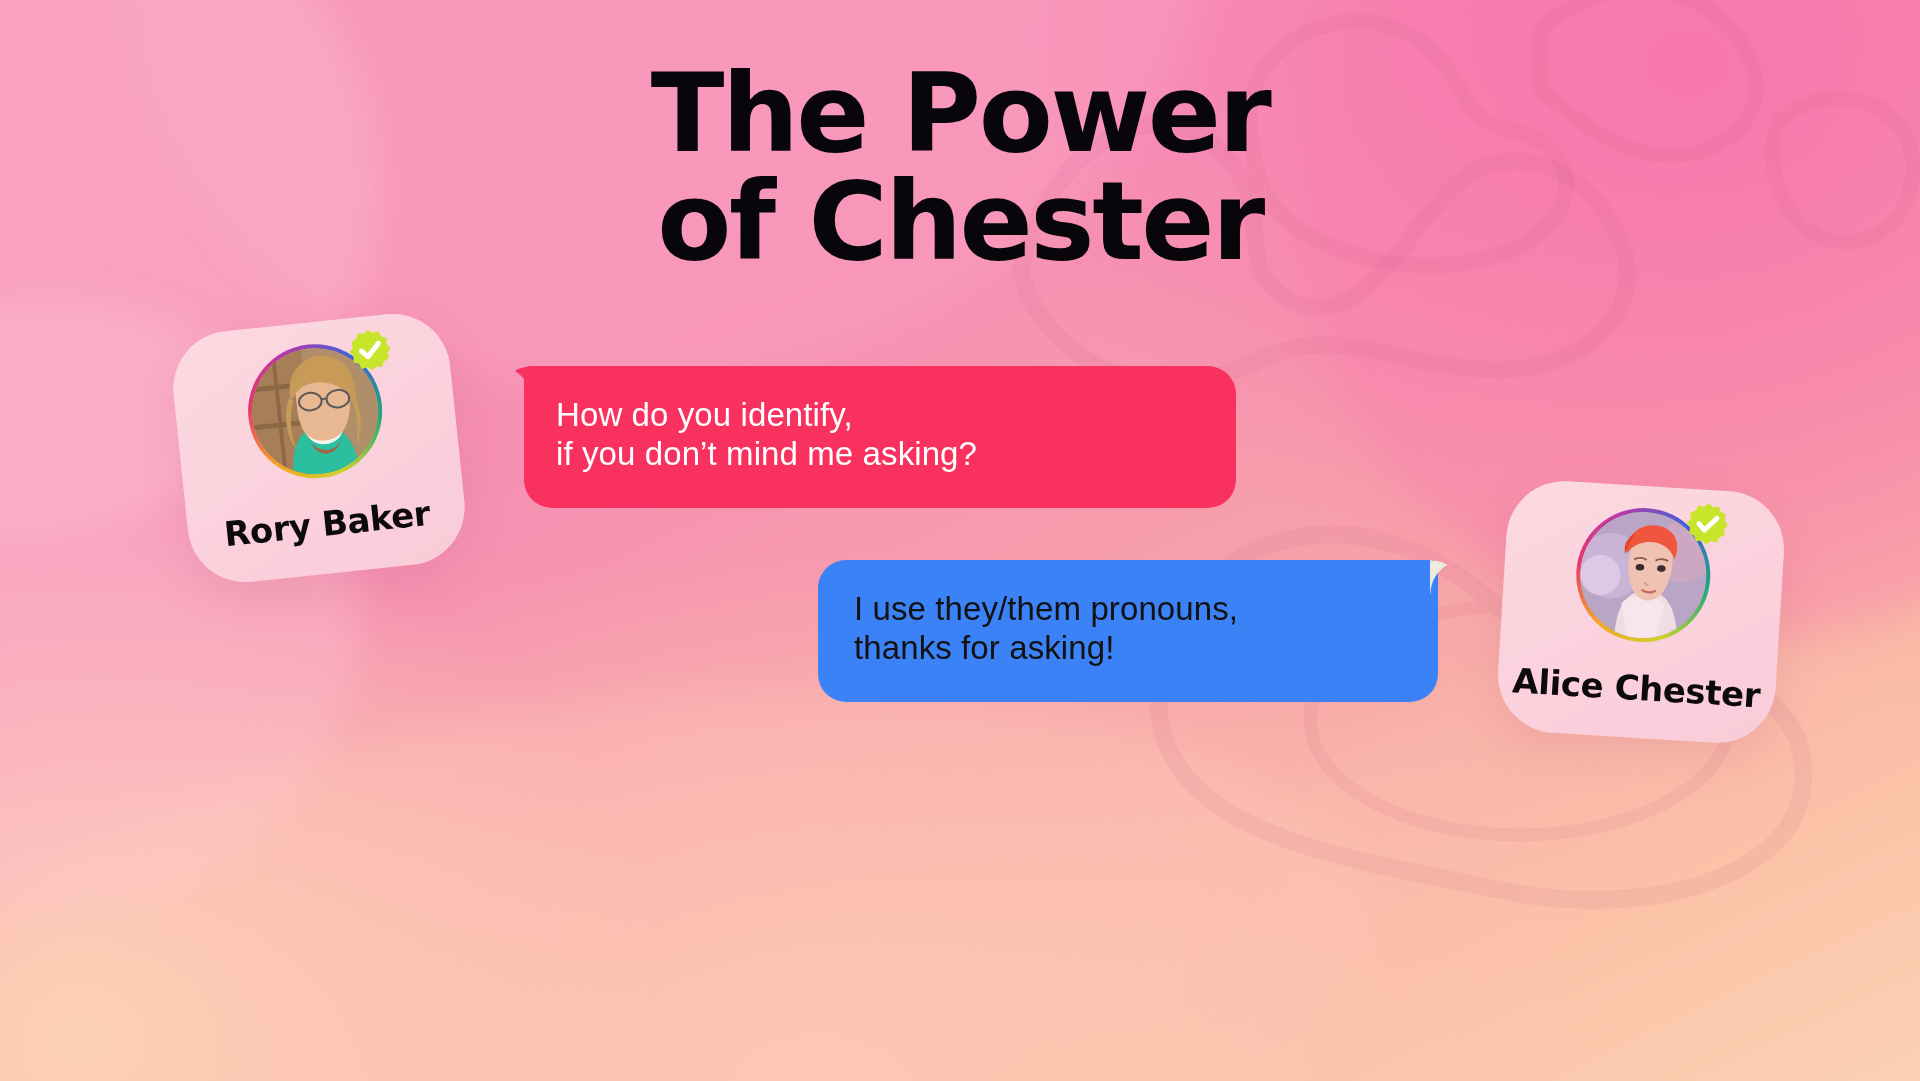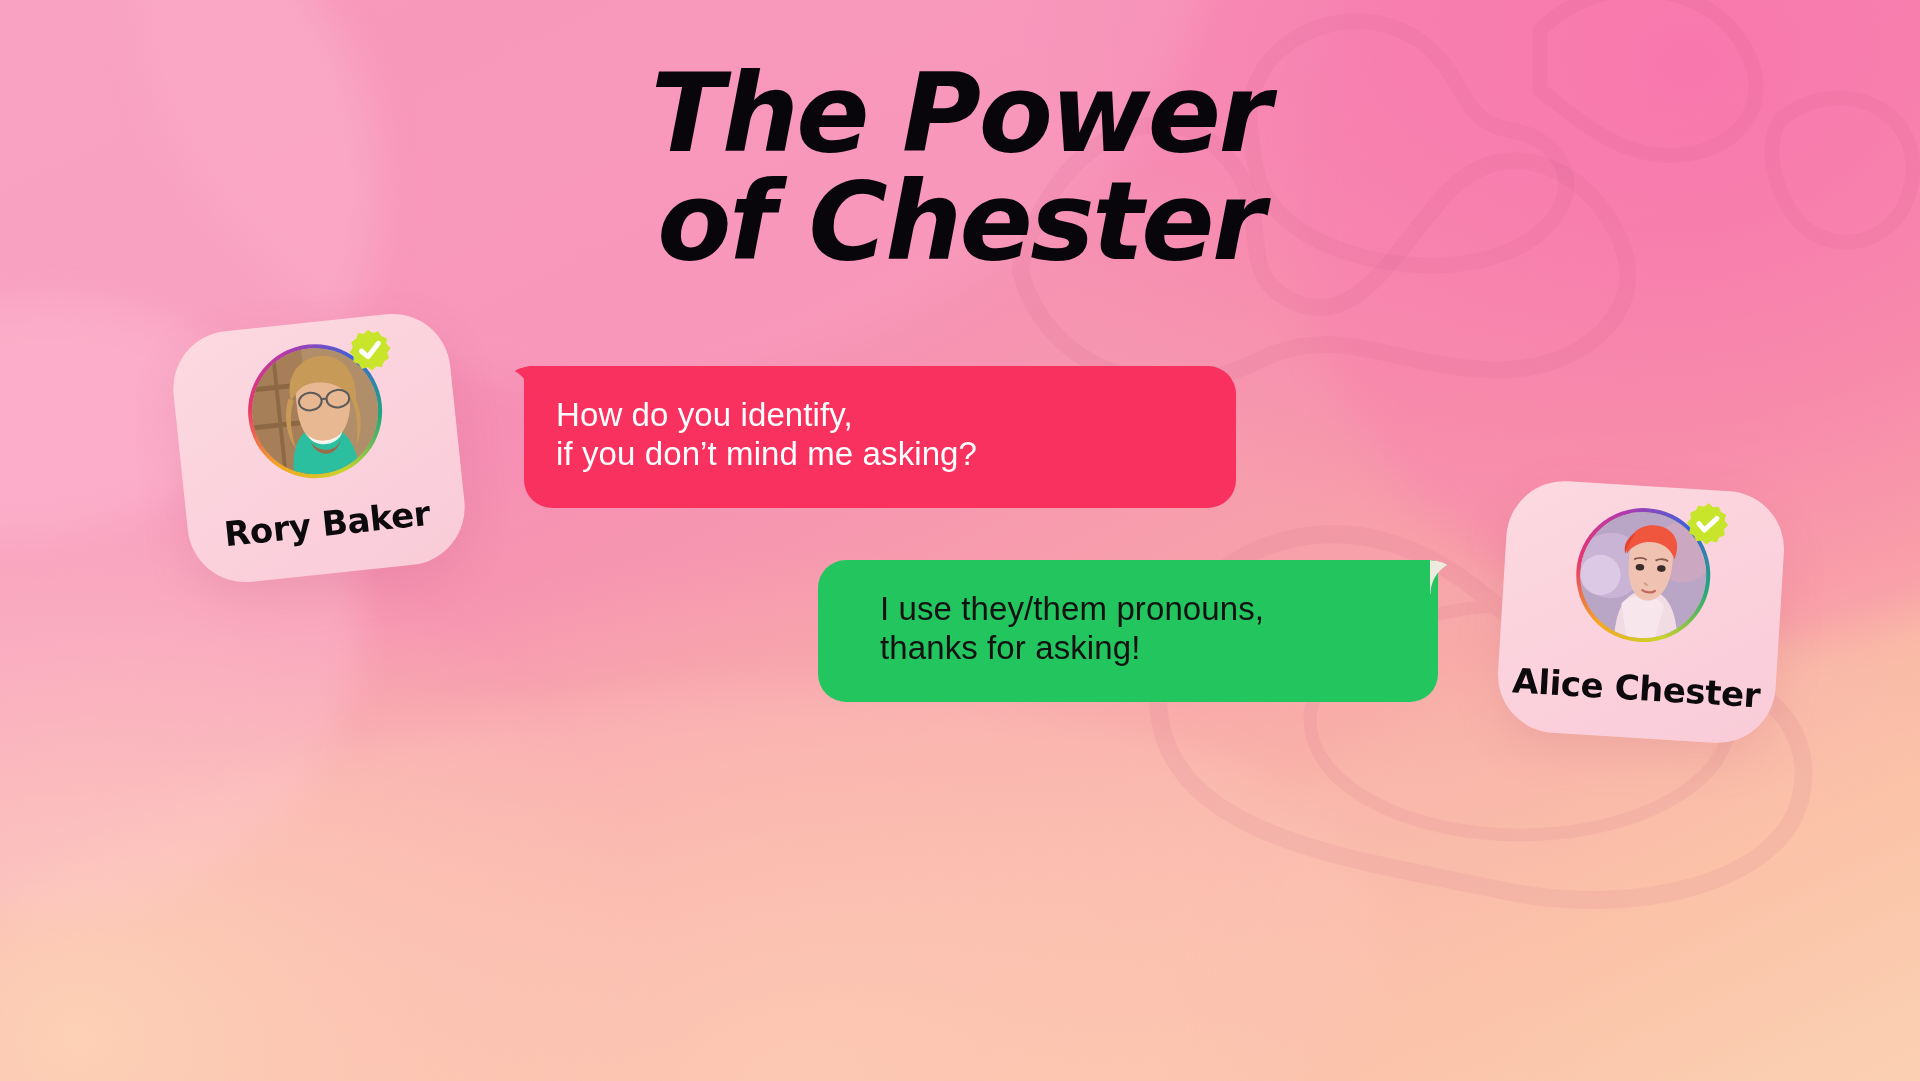--- a/index.html
+++ b/index.html
@@ -35,21 +35,20 @@
   
   #title {
     position:absolute; left:0; right:0; top:60px; z-index:4;
     text-align:center;
     color:#08060A;
     font-family:"DejaVu Sans", sans-serif;
     font-weight:700;
     font-size:108px;
     line-height:1.0;
     letter-spacing:-2.5px;
-    font-style:italic;
   }
   #title .l2 { display:block; }
 
   
   #chat { position:absolute; inset:0; z-index:5; }
 
   .bubble {
     position:absolute;
     padding:30px 40px 34px 64px;
     font-size:33px;
@@ -67,24 +66,24 @@
     content:"";
     position:absolute; left:0px; top:0px;
     width:34px; height:34px;
     background:#F8315F;
     border-top-left-radius:34px;
     -webkit-mask: radial-gradient(circle 34px at 0 34px, transparent 0 33px, #000 34px);
             mask: radial-gradient(circle 34px at 0 34px, transparent 0 33px, #000 34px);
     transform:translate(-26px,0);
   }
   .bubble.cream {
-    background:#22c55e;
+    background:#3b82f6;
     color:#121212;
     border-radius:28px 6px 28px 28px;
-    padding:30px 64px 34px 62px;
+    padding:30px 64px 34px 36px;
   }
   .bubble.cream::before {
     content:"";
     position:absolute; right:0px; top:0px;
     width:34px; height:34px;
     background:#EDEBDF;
     border-top-right-radius:34px;
     -webkit-mask: radial-gradient(circle 34px at 100% 34px, transparent 0 33px, #000 34px);
             mask: radial-gradient(circle 34px at 100% 34px, transparent 0 33px, #000 34px);
     transform:translate(26px,0);

